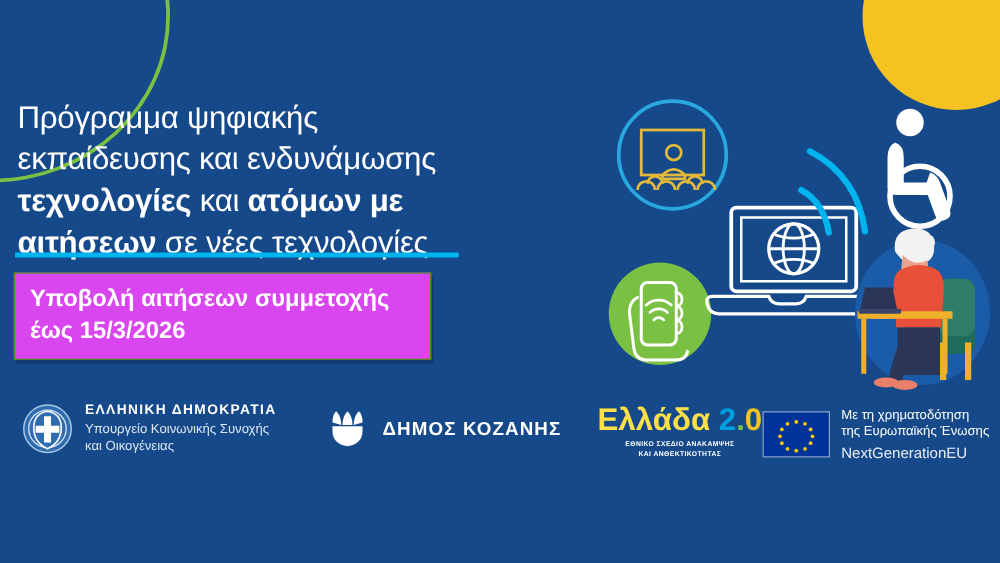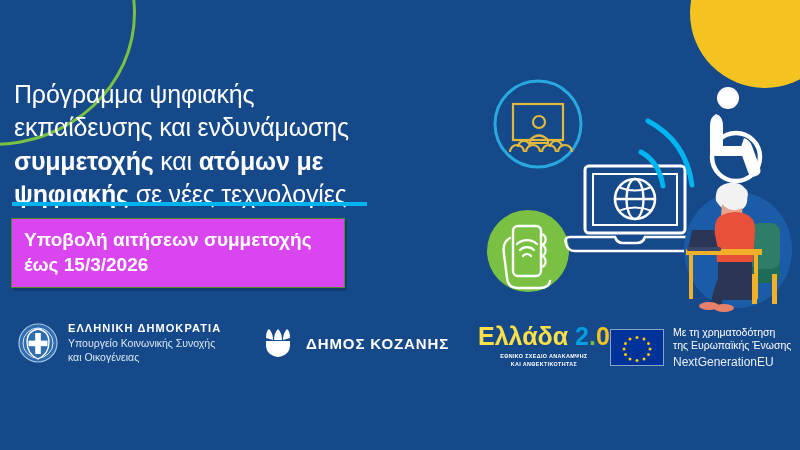--- a/index.html
+++ b/index.html
@@ -185,22 +185,22 @@
 <body>
 
 <div id="banner">
 
   <div class="corner-green-arc"></div>
   <div class="corner-yellow"></div>
 
   <div class="text-col">
     <div class="headline">Πρόγραμμα ψηφιακής</div>
     <div class="headline">εκπαίδευσης και ενδυνάμωσης</div>
-    <div class="headline"><span class="b">συμμετοχής</span><span> και </span><span class="b">ατόμων με</span></div>
-    <div class="headline"><span class="b">ψηφιακής</span><span> σε νέες τεχνολογίες</span></div>
+    <div class="headline"><span class="b">τεχνολογίες</span><span> και </span><span class="b">ατόμων με</span></div>
+    <div class="headline"><span class="b">αιτήσεων</span><span> σε νέες τεχνολογίες</span></div>
   </div>
 
   <div class="divider"></div>
 
   <div class="cta-box">
     <div class="cta-line">Υποβολή αιτήσεων συμμετοχής</div>
     <div class="cta-line">έως 15/3/2026</div>
   </div>
 
   <div class="illustration">

